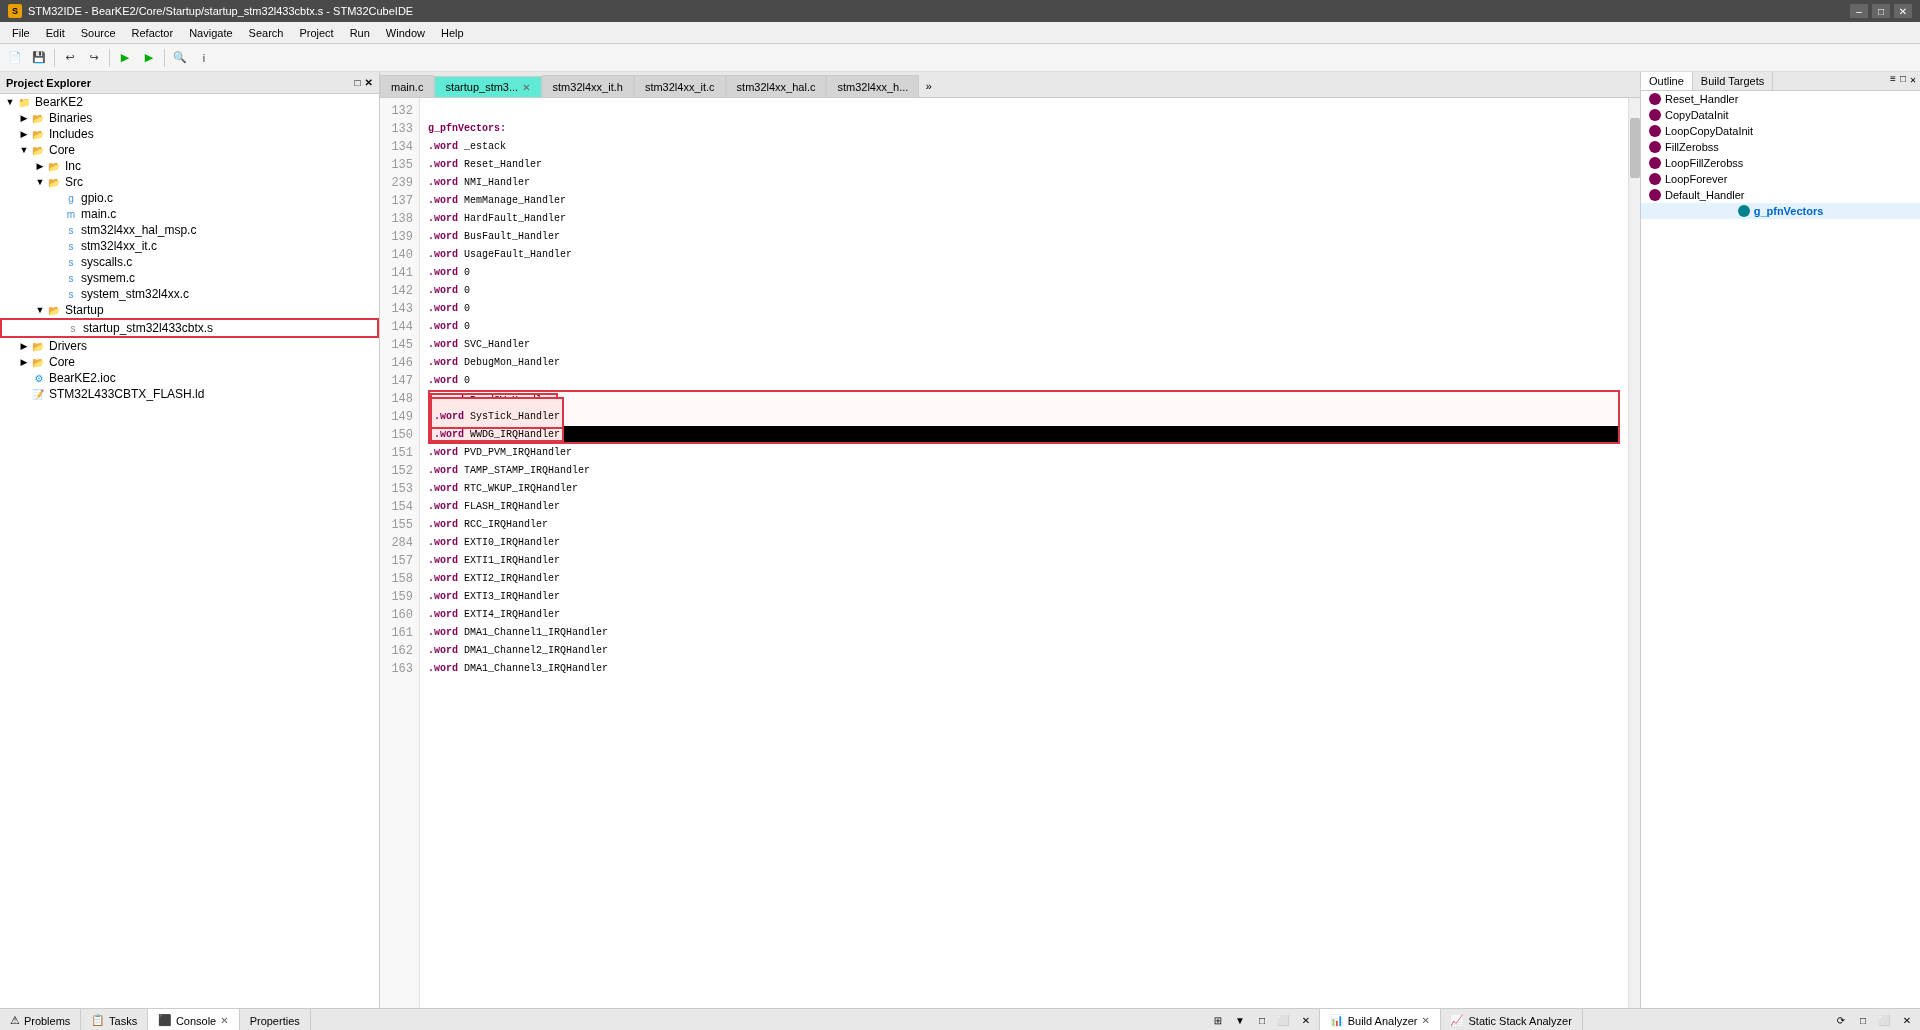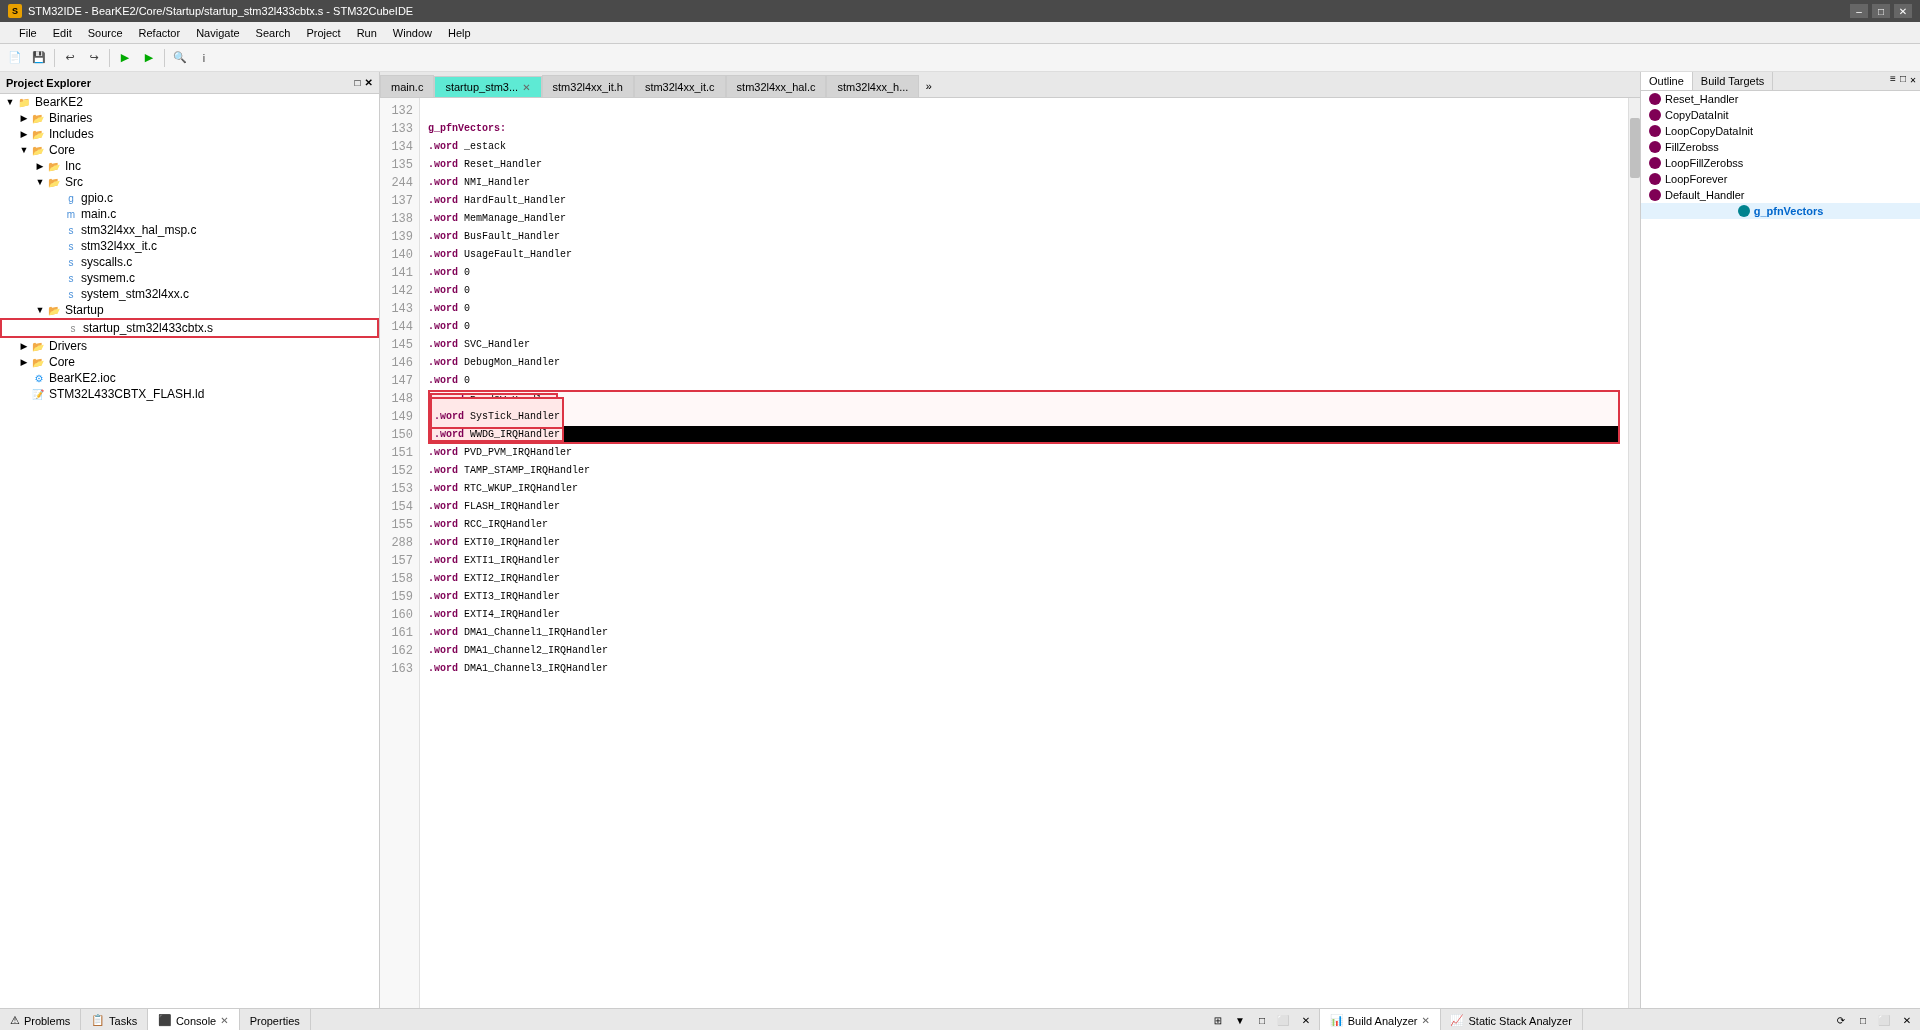--- a/index.html
+++ b/index.html
@@ -6,21 +6,21 @@
     body { font-family: 'Consolas', 'Courier New', monospace; font-size: 12px; background: #f0f0f0; color: #000; width: 1920px; height: 1030px; overflow: hidden; }
     
     
     .title-bar { background: #4a4a4a; color: #fff; height: 22px; display: flex; align-items: center; justify-content: space-between; padding: 0 8px; font-size: 11px; font-family: Arial, sans-serif; }
     .title-bar-left { display: flex; align-items: center; gap: 6px; }
     .title-bar-icon { width: 14px; height: 14px; background: #e8a000; border-radius: 2px; display: flex; align-items: center; justify-content: center; font-size: 9px; color: #000; font-weight: bold; }
     .title-bar-controls { display: flex; gap: 4px; }
     .title-bar-btn { width: 18px; height: 14px; background: #666; border: none; color: #fff; cursor: pointer; font-size: 10px; display: flex; align-items: center; justify-content: center; }
 
     
-    .menu-bar { background: #f0f0f0; height: 22px; display: flex; align-items: center; padding: 0 11px; border-bottom: 1px solid #ccc; font-family: Arial, sans-serif; font-size: 11px; }
+    .menu-bar { background: #f0f0f0; height: 22px; display: flex; align-items: center; padding: 0 4px; border-bottom: 1px solid #ccc; font-family: Arial, sans-serif; font-size: 11px; }
     .menu-item { padding: 2px 8px; cursor: pointer; height: 100%; display: flex; align-items: center; }
 
     
     .toolbar { background: #f5f5f5; height: 28px; display: flex; align-items: center; padding: 0 4px; border-bottom: 1px solid #ddd; gap: 2px; }
     .tb-btn { width: 22px; height: 22px; border: 1px solid transparent; background: transparent; cursor: pointer; display: flex; align-items: center; justify-content: center; font-size: 11px; color: #444; }
     .tb-sep { width: 1px; height: 18px; background: #ccc; margin: 0 2px; }
 
     
     .main-layout { display: flex; height: calc(1030px - 22px - 22px - 28px - 22px); }
 
@@ -273,57 +273,57 @@
       </div>
       <div class="tab-overflow">»</div>
     </div>
 
     <div class="editor-content">
       <div class="line-numbers" id="line-numbers-div">
           <div>132</div>
           <div>133</div>
           <div>134</div>
           <div>135</div>
-          <div>244</div>
+          <div>239</div>
           <div>137</div>
           <div>138</div>
           <div>139</div>
           <div>140</div>
           <div>141</div>
           <div>142</div>
           <div>143</div>
           <div>144</div>
           <div>145</div>
           <div>146</div>
           <div>147</div>
           <div>148</div>
           <div>149</div>
           <div>150</div>
           <div>151</div>
           <div>152</div>
           <div>153</div>
           <div>154</div>
           <div>155</div>
-          <div>288</div>
+          <div>284</div>
           <div>157</div>
           <div>158</div>
           <div>159</div>
           <div>160</div>
           <div>161</div>
           <div>162</div>
           <div>163</div>
         </div>
       <div class="code-area" id="code-area-div">
           <div class="code-line"></div>
           <div class="code-line"><span style="color:#7f0055;font-weight:bold;">g_pfnVectors:</span></div>
           <div class="code-line">  <span style="color:#7f0055;font-weight:bold;">.word</span>  _estack</div>
           <div class="code-line">  <span style="color:#7f0055;font-weight:bold;">.word</span>  Reset_Handler</div>
           <div class="code-line">  <span style="color:#7f0055;font-weight:bold;">.word</span>  NMI_Handler</div>
+          <div class="code-line">  <span style="color:#7f0055;font-weight:bold;">.word</span>  MemManage_Handler</div>
           <div class="code-line">  <span style="color:#7f0055;font-weight:bold;">.word</span>  HardFault_Handler</div>
-          <div class="code-line">  <span style="color:#7f0055;font-weight:bold;">.word</span>  MemManage_Handler</div>
           <div class="code-line">  <span style="color:#7f0055;font-weight:bold;">.word</span>  BusFault_Handler</div>
           <div class="code-line">  <span style="color:#7f0055;font-weight:bold;">.word</span>  UsageFault_Handler</div>
           <div class="code-line">  <span style="color:#7f0055;font-weight:bold;">.word</span>  0</div>
           <div class="code-line">  <span style="color:#7f0055;font-weight:bold;">.word</span>  0</div>
           <div class="code-line">  <span style="color:#7f0055;font-weight:bold;">.word</span>  0</div>
           <div class="code-line">  <span style="color:#7f0055;font-weight:bold;">.word</span>  0</div>
           <div class="code-line">  <span style="color:#7f0055;font-weight:bold;">.word</span>  SVC_Handler</div>
           <div class="code-line">  <span style="color:#7f0055;font-weight:bold;">.word</span>  DebugMon_Handler</div>
           <div class="code-line">  <span style="color:#7f0055;font-weight:bold;">.word</span>  0</div>
           <div class="code-line" style="background: rgb(255, 248, 248); border-left: 2px solid rgb(220, 53, 69); border-right: 2px solid rgb(220, 53, 69); border-top: 2px solid rgb(220, 53, 69);">  <span style="border:2px solid #dc3545;background:#ffe8e8;padding:0 2px;"><span style="color:#7f0055;font-weight:bold;">.word</span>  PendSV_Handler</span></div>

